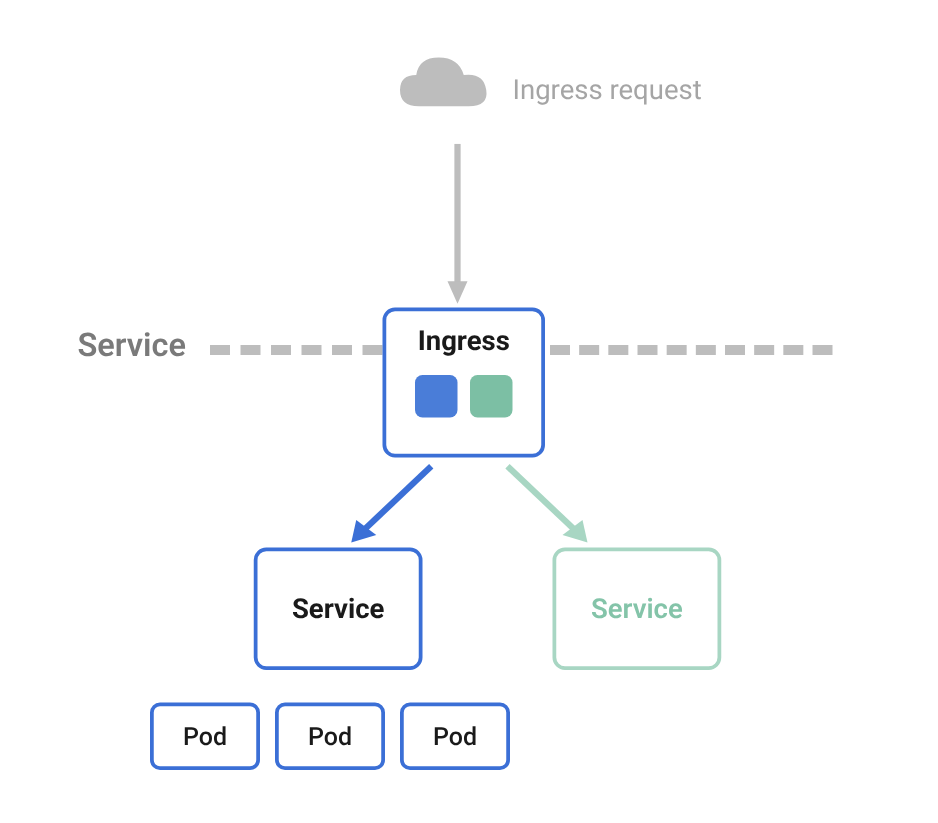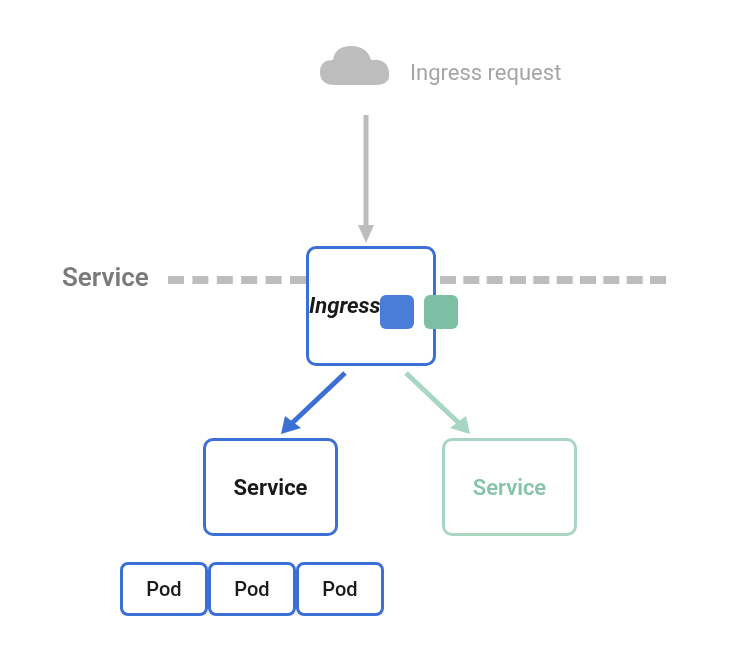--- a/index.html
+++ b/index.html
@@ -56,24 +56,23 @@
     .ingress-box {
       position: absolute;
       left: 306px;
       top: 246px;
       width: 130px;
       height: 120px;
       border: 3px solid #3b6fd6;
       border-radius: 10px;
       background: #ffffff;
       display: flex;
-      flex-direction: row;
+      flex-direction: column;
       align-items: center;
       padding-top: 12px;
-      font-style: italic;
     }
     .ingress-title {
       font-size: 22px;
       font-weight: 700;
       color: #1a1a1a;
       margin-bottom: 14px;
     }
     .ingress-chips {
       display: flex;
       gap: 10px;
@@ -129,21 +128,21 @@
     .service-label-green {
       font-size: 22px;
       font-weight: 600;
       color: #84c4a9;
     }
     .pods-row {
       position: absolute;
       left: 120px;
       top: 562px;
       display: flex;
-      gap: 0;
+      gap: 12px;
     }
     .pod-box {
       width: 88px;
       height: 54px;
       border: 3px solid #3b6fd6;
       border-radius: 8px;
       background: #ffffff;
       display: flex;
       align-items: center;
       justify-content: center;

